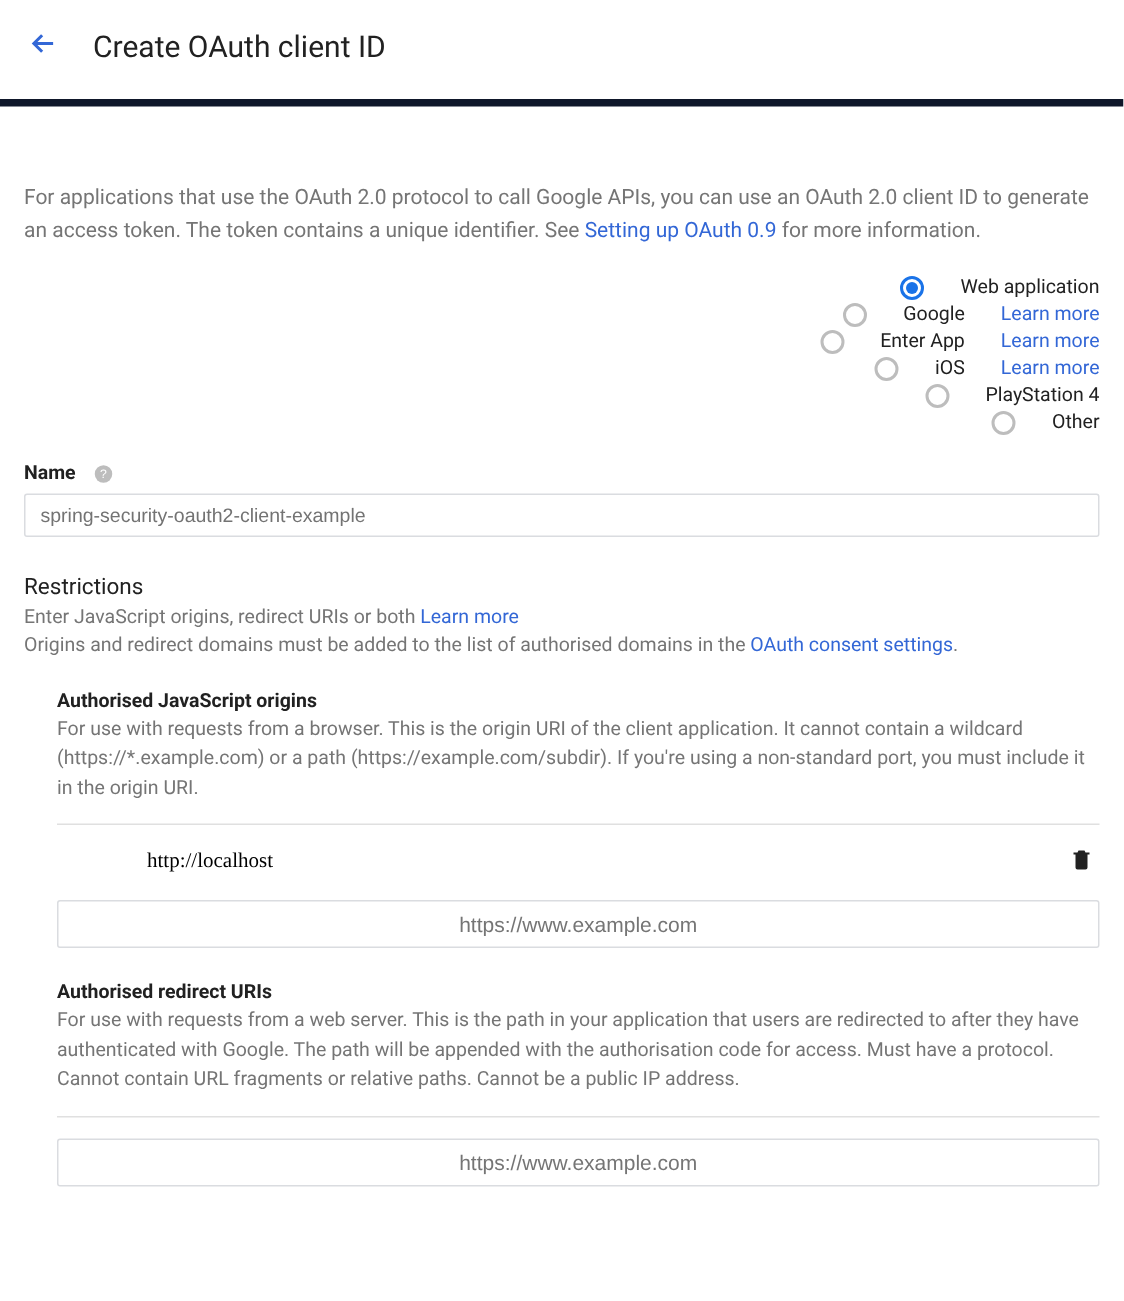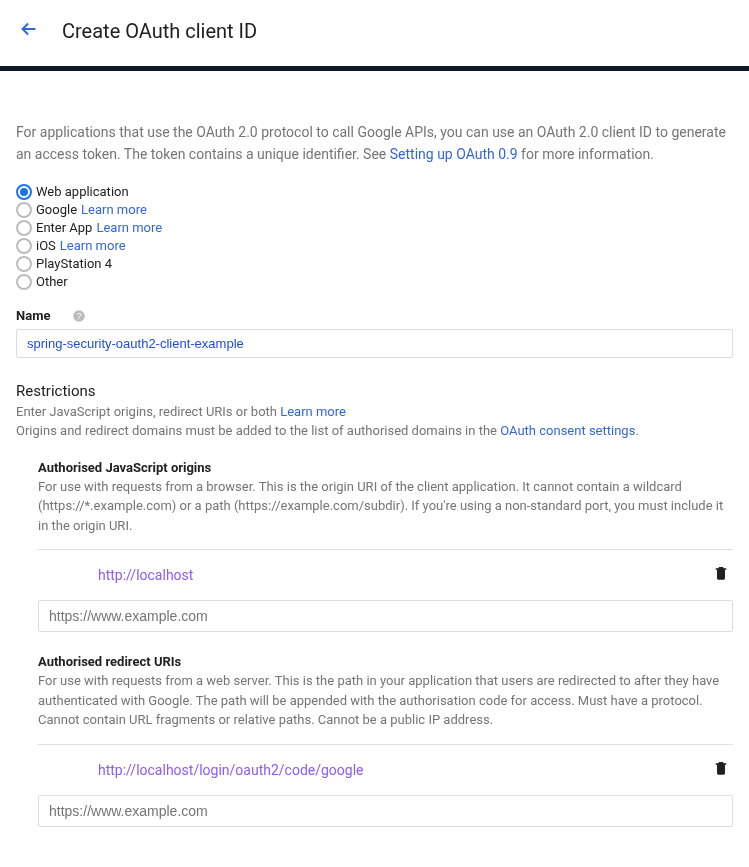--- a/index.html
+++ b/index.html
@@ -10,50 +10,50 @@
     .page-title { font-size: 20px; font-weight: 400; color: #212121; margin-left: 18px; }
     
     .content { padding: 0 16px 24px 16px; }
     
     .intro { font-size: 14px; color: #757575; line-height: 1.6; margin-top: 50px; margin-bottom: 18px; }
     .intro a { color: #3367d6; text-decoration: none; }
     
     .section-label { font-size: 13px; font-weight: 700; color: #212121; margin-bottom: 6px; }
     
     .radio-group { margin-bottom: 18px; }
-    .radio-row { display: flex; align-items: center; gap: 4px; margin-bottom: 2px; }
+    .radio-row { display: flex; align-items: center; gap: 24px; margin-bottom: 2px; justify-content: flex-end; }
     .radio-circle { width: 16px; height: 16px; border: 2px solid #bdbdbd; border-radius: 50%; display: inline-flex; align-items: center; justify-content: center; cursor: pointer; flex-shrink: 0; }
     .radio-circle.selected { border-color: #1a73e8; }
     .radio-dot { width: 8px; height: 8px; background: #1a73e8; border-radius: 50%; }
     .radio-label { font-size: 13px; color: #212121; }
     .learn-more { color: #3367d6; text-decoration: none; font-size: 13px; }
     
-    .name-row { display: flex; align-items: center; gap: 22px; margin-top: 14px; margin-bottom: 6px; }
+    .name-row { display: flex; align-items: center; gap: 12px; margin-top: 14px; margin-bottom: 6px; }
     .help-icon { width: 14px; height: 14px; color: #bdbdbd; cursor: pointer; }
     
-    .text-input { width: 100%; padding: 6px 10px; font-size: 13px; border: 1px solid #dadce0; border-radius: 2px; color: #1d4ed8; }
+    .text-input { width: 100%; padding: 6px 10px; font-size: 13px; border: 1px solid #dadce0; border-radius: 2px; color: #737373; }
     .text-input::placeholder { color: #9e9e9e; }
     
     .restrictions-title { font-size: 15px; font-weight: 400; margin-top: 24px; margin-bottom: 4px; }
     .restrictions-desc { font-size: 13px; color: #757575; margin-bottom: 4px; }
     .restrictions-desc a { color: #3367d6; text-decoration: none; }
     .restrictions-note { font-size: 13px; color: #757575; }
     .restrictions-note a { color: #3367d6; text-decoration: none; }
     
     .sub-section { margin-left: 22px; margin-top: 22px; }
     .sub-title { font-size: 13px; font-weight: 700; color: #212121; margin-bottom: 2px; }
     .sub-desc { font-size: 13px; color: #757575; line-height: 1.5; margin-bottom: 14px; }
     
     .divider { height: 1px; background: #e0e0e0; margin-bottom: 14px; }
     
     .uri-row { display: flex; align-items: center; margin-bottom: 14px; }
-    .uri-value { flex: 1; font-size: 14px; color: #8b5cf6; padding-left: 60px; }
+    .uri-value { flex: 1; font-size: 14px; color: #000000; padding-left: 60px; font-family: Liberation Serif, serif; }
     .delete-icon { cursor: pointer; color: #212121; padding: 0 4px; }
     
-    .placeholder-input { width: 100%; padding: 7px 10px; font-size: 14px; border: 1px solid #dadce0; border-radius: 2px; color: #9e9e9e; }
+    .placeholder-input { width: 100%; padding: 7px 10px; font-size: 14px; border: 1px solid #dadce0; border-radius: 2px; color: #9e9e9e; text-align: center; }
   </style>
 </head>
 <body>
 
 <div class="header">
   <span class="back-arrow">
     <svg width="22" height="22" viewBox="0 0 24 24" fill="none" stroke="currentColor" stroke-width="2.2">
         <path d="M19 12H5M11 18l-6-6 6-6"></path>
       </svg>
   </span>
@@ -128,25 +128,17 @@
             </svg></span>
         </div>
       </div>
     <input type="text" class="placeholder-input" placeholder="https://www.example.com" style="">
   </div>
 
   <div class="sub-section">
     <div class="sub-title">Authorised redirect URIs</div>
     <p class="sub-desc">For use with requests from a web server. This is the path in your application that users are redirected to after they have authenticated with Google. The path will be appended with the authorisation code for access. Must have a protocol. Cannot contain URL fragments or relative paths. Cannot be a public IP address.</p>
     <div class="divider"></div>
-    <div id="redirect-uris-entries">
-        <div class="uri-row">
-          <span class="uri-value">http://localhost/login/oauth2/code/google</span>
-          <span class="delete-icon"><svg width="16" height="18" viewBox="0 0 24 24" fill="currentColor">
-              <path d="M6 7h12v13a2 2 0 0 1-2 2H8a2 2 0 0 1-2-2V7zm3-4h6l1 2h4v2H4V5h4l1-2z"></path>
-            </svg></span>
-        </div>
-      </div>
     <input type="text" class="placeholder-input" placeholder="https://www.example.com" style="">
   </div>
 
   
 </div>
 
 </body></html>

